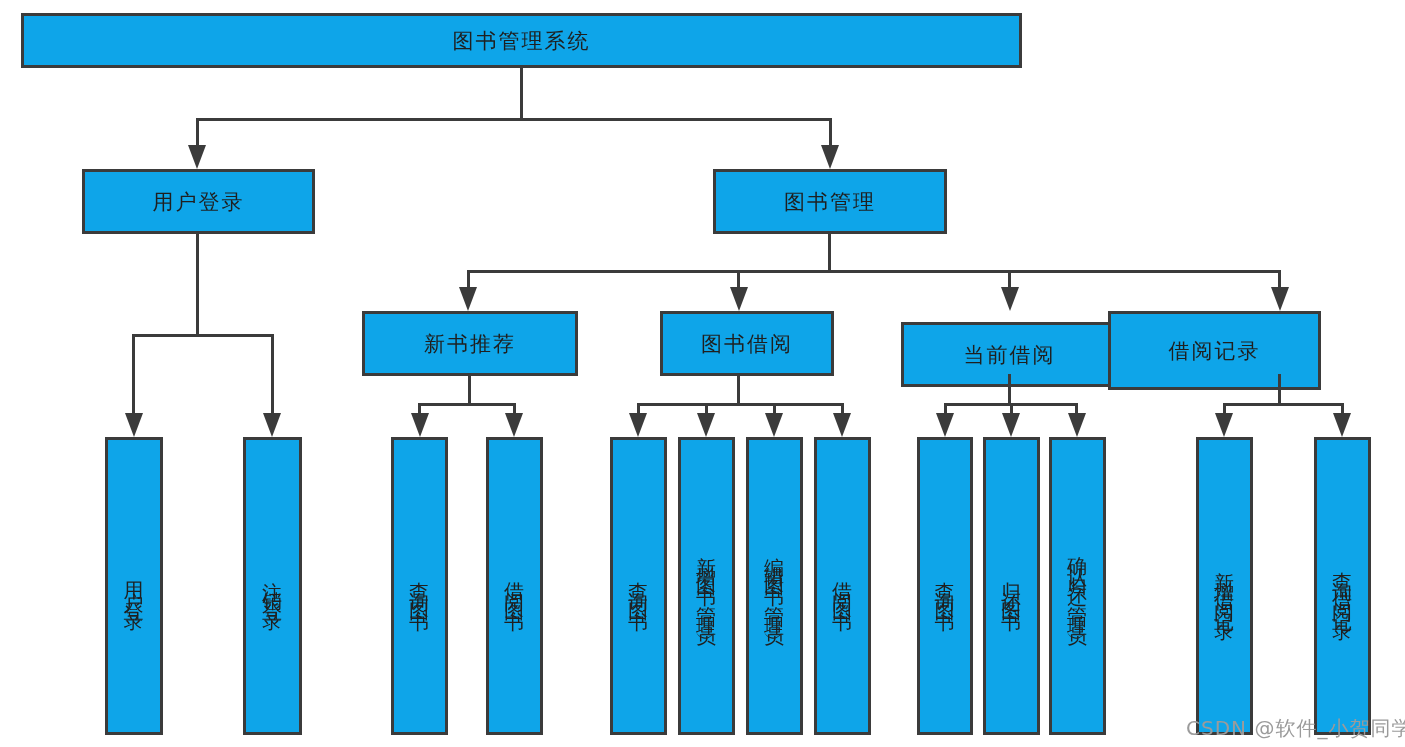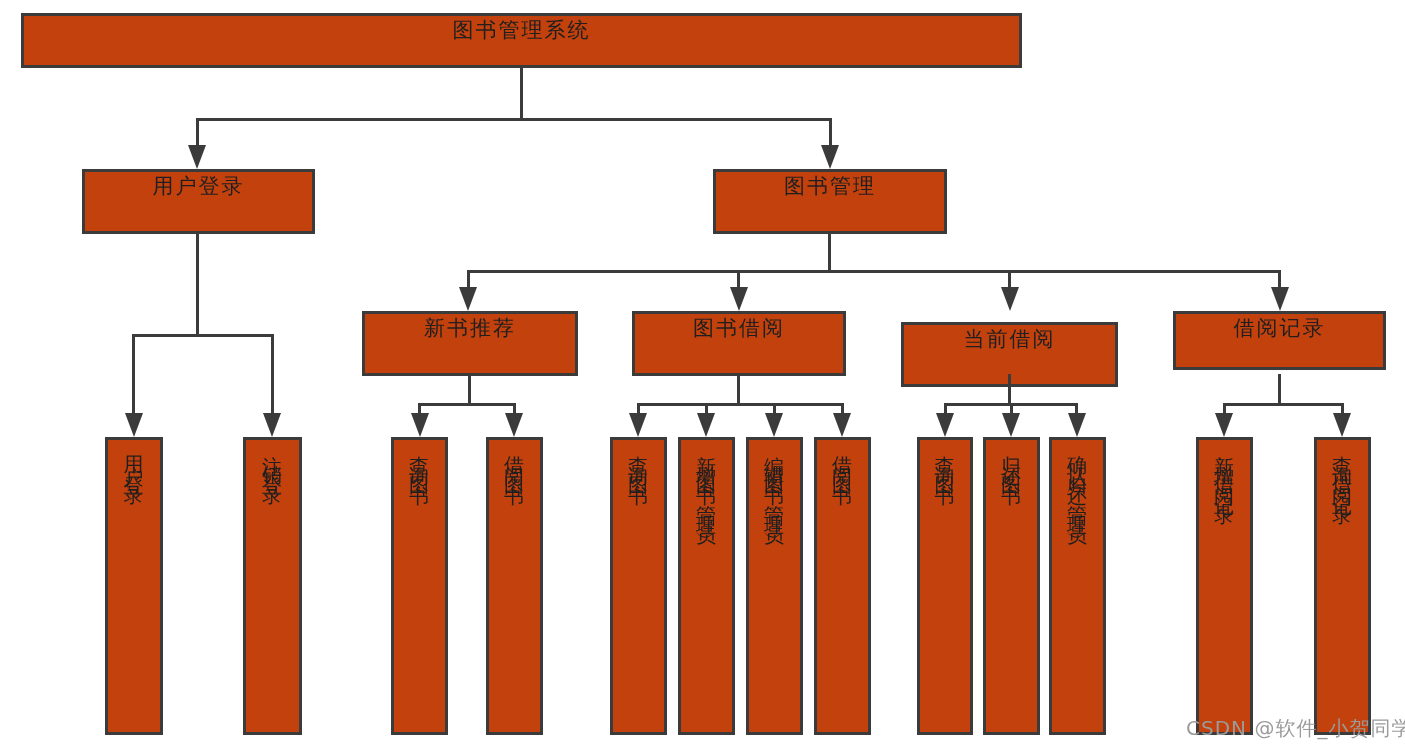--- a/index.html
+++ b/index.html
@@ -9,22 +9,22 @@
     --bg:#ffffff;
   }
   html,body{margin:0;padding:0;background:var(--bg);}
   body{font-family:"DejaVu Sans","Liberation Sans",sans-serif;}
   #canvas{
     position:relative;width:1405px;height:747px;background:var(--bg);
     overflow:hidden;
   }
   .node{
     position:absolute;box-sizing:border-box;
-    border:3px solid var(--line);background:#c2410c;
-    display:flex;justify-content:center;
+    border:3px solid var(--line);background:#0ea5e9;
+    display:flex;align-items:center;justify-content:center;
     color:var(--text);
   }
   .hnode{font-size:21px;letter-spacing:2px;}
   .leaf .vtext{
     writing-mode:vertical-rl;
     font-size:20px;letter-spacing:10px;line-height:1;
     color:var(--text);
   }
   .vline{position:absolute;width:3px;background:var(--line);}
   .hline{position:absolute;height:3px;background:var(--line);}
@@ -52,27 +52,27 @@
   <div class="node hnode" style="left:82px;top:169px;width:233px;height:65px">
     <span>用户登录</span>
   </div>
   <div class="node hnode" style="left:713px;top:169px;width:234px;height:65px">
     <span>图书管理</span>
   </div>
 
   <div class="node hnode" style="left:362px;top:311px;width:216px;height:65px">
     <span>新书推荐</span>
   </div>
-  <div class="node hnode" style="left:632px;top:311px;width:214px;height:65px">
+  <div class="node hnode" style="left:660px;top:311px;width:174px;height:65px">
     <span>图书借阅</span>
   </div>
   <div class="node hnode" style="left:901px;top:322px;width:217px;height:65px">
     <span>当前借阅</span>
   </div>
-  <div class="node hnode" style="left:1173px;top:311px;width:213px;height:59px">
+  <div class="node hnode" style="left:1108px;top:311px;width:213px;height:79px">
     <span>借阅记录</span>
   </div>
 
   <div class="node leaf" style="left:105px;top:437px;width:58px;height:298px">
     <span class="vtext">用户登录</span>
   </div>
   <div class="node leaf" style="left:243px;top:437px;width:59px;height:298px">
     <span class="vtext">注销登录</span>
   </div>
 

